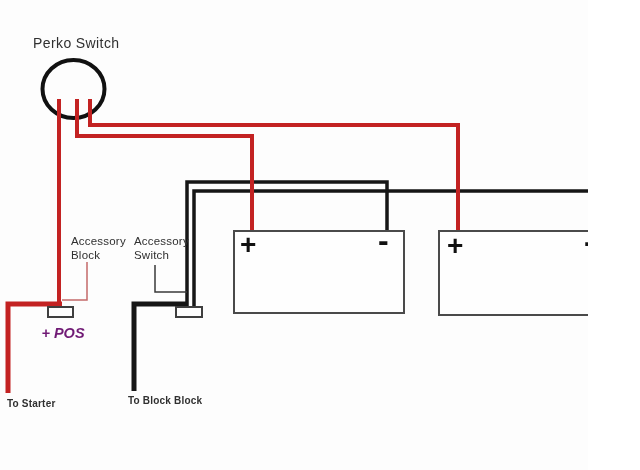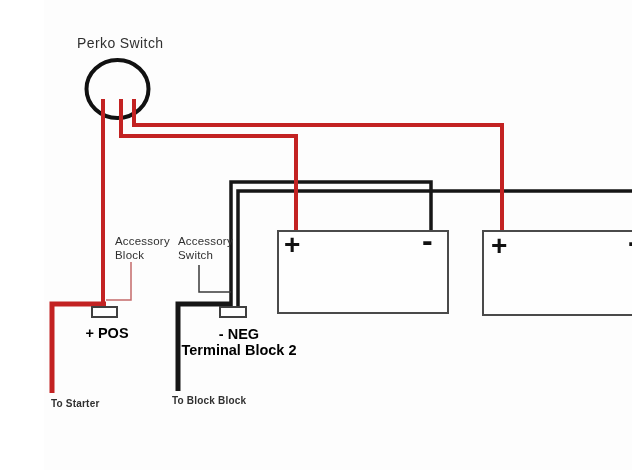--- a/index.html
+++ b/index.html
@@ -3,39 +3,38 @@
 <meta charset="utf-8">
 <style>
   html, body { margin: 0; padding: 0; background: #ffffff; }
   .stage {
     position: relative;
     width: 588px;
     height: 470px;
     background: #fdfdfd;
     font-family: "Liberation Sans", sans-serif;
     overflow: hidden;
-    margin-left: 44px;
   }
   .wires {
     position: absolute;
     left: 0; top: 0;
   }
   .lbl {
     position: absolute;
     color: #303030;
     white-space: nowrap;
   }
   .lbl-title { left: 33px; top: 35px; font-size: 14px; letter-spacing: 0.4px; }
   .lbl-acc   { font-size: 11.5px; line-height: 14px; letter-spacing: 0.2px; }
   .lbl-acc-power  { left: 71px;  top: 234px; }
   .lbl-acc-ground { left: 134px; top: 234px; }
   .lbl-block {
     font-size: 14.5px; line-height: 16px;
-    font-weight: bold; 
-    color: #000000; text-align: center;
+    font-weight: bold; font-style: italic;
+    color: #701a75; text-align: center;
   }
   .lbl-block1 { left: 0px;   top: 325px; width: 126px; }
   .lbl-block2 { left: 133px; top: 326px; width: 124px; }
   .lbl-lead { font-size: 10px; letter-spacing: 0.2px; font-weight: bold; }
   .lbl-starter { left: 7px;   top: 398px; }
   .lbl-engine  { left: 128px; top: 395px; }
   .term {
     position: absolute;
     font-weight: bold;
     color: #111111;
@@ -84,24 +83,20 @@
 
   <div class="lbl lbl-acc lbl-acc-ground">
     <div>Accessory</div>
     <div>Switch</div>
   </div>
 
   <div class="lbl lbl-block lbl-block1">
     <div>+ POS</div>
   </div>
 
-  <div class="lbl lbl-block lbl-block2">
-    <div>- NEG</div>
-    <div>Terminal Block 2</div>
-  </div>
 
   <div class="lbl lbl-lead lbl-starter">To Starter</div>
   <div class="lbl lbl-lead lbl-engine">To Block Block</div>
 
   <div class="term term-plus b1-plus">+</div>
   <div class="term term-minus b1-minus">-</div>
   <div class="term term-plus b2-plus">+</div>
   <div class="term term-minus b2-minus">-</div>
 </div>
 

